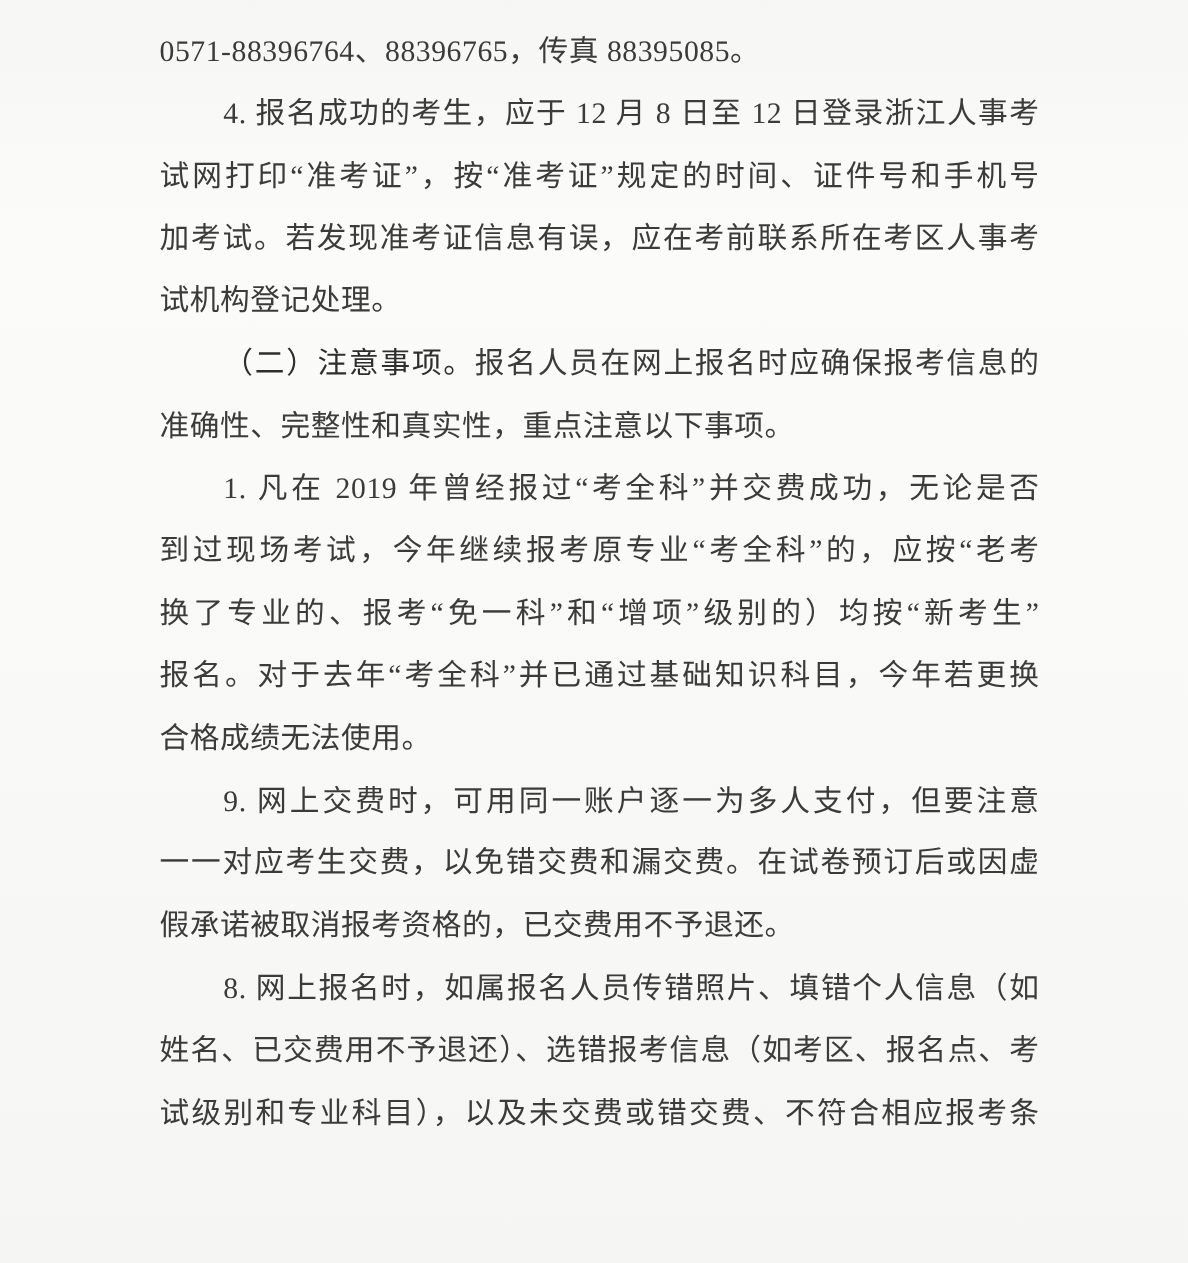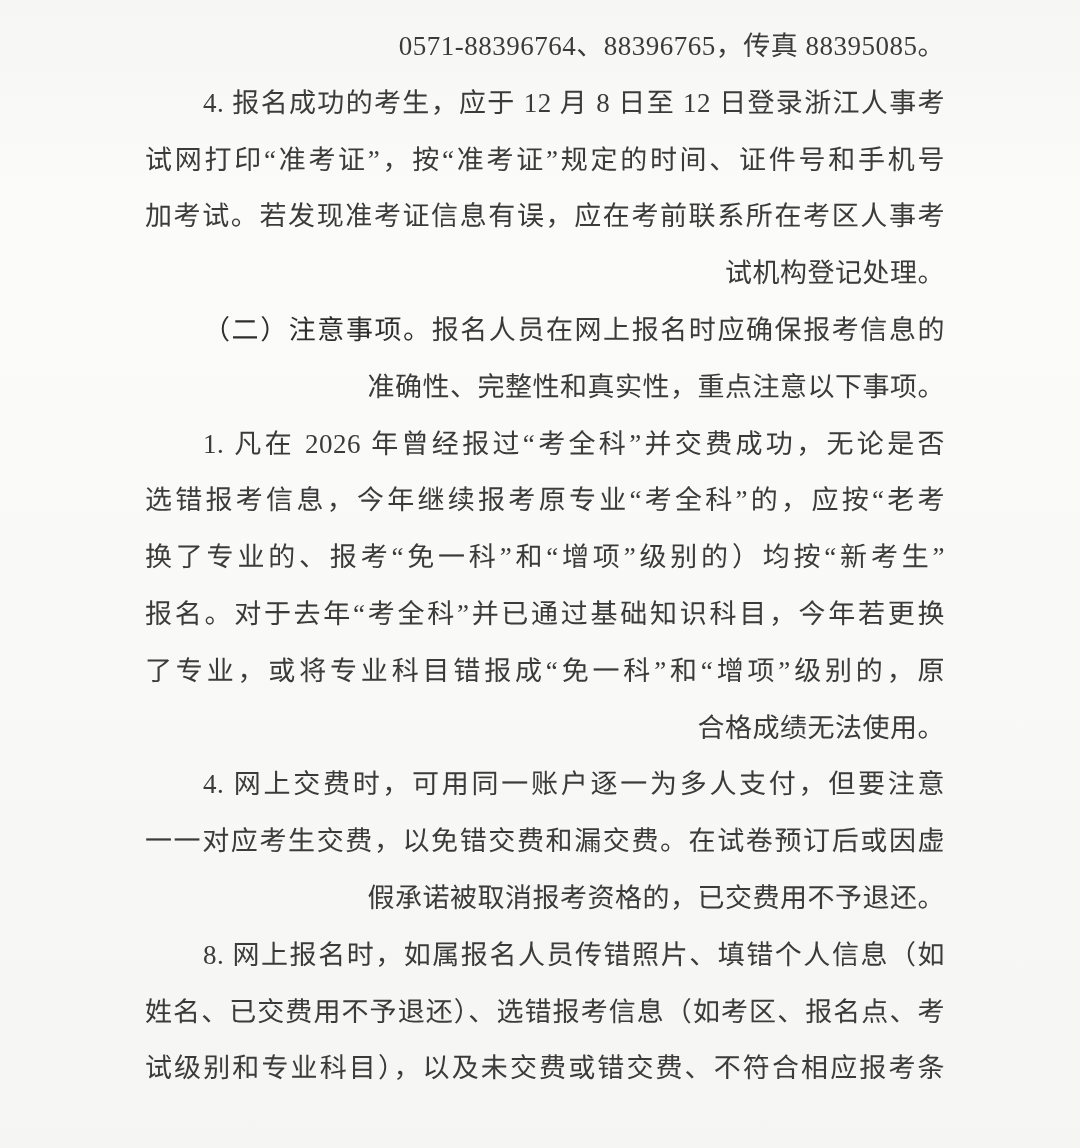--- a/index.html
+++ b/index.html
@@ -24,21 +24,21 @@
     left: 145px;
     top: 18px;
     width: 800px;
     color: #3b3b3b;
     font-size: 27px;
     line-height: 56.8px;
   }
   .line {
     height: 56.8px;
     overflow: hidden;
-    text-align: right;
+    text-align: left;
     letter-spacing: 0.5px;
   }
   .line.full {
     text-align: justify;
     text-align-last: justify;
     -moz-text-align-last: justify;
     text-justify: inter-character;
   }
   .line.indent {
     text-indent: 58px;
@@ -53,26 +53,25 @@
 
 <div class="page">
   <div class="doc" id="doc" style="color: rgb(59, 59, 59);">
       <div class="line"><span class="seg">0571-88396764、88396765，传真 88395085。</span></div>
       <div class="line full indent"><span class="seg">4. 报名成功的考生，应于 12 月 8 日至 12 日登录浙江人事考</span></div>
       <div class="line full"><span class="seg">试网打印“准考证”，按“准考证”规定的时间、证件号和手机号</span></div>
       <div class="line full"><span class="seg">加考试。若发现准考证信息有误，应在考前联系所在考区人事考</span></div>
       <div class="line"><span class="seg">试机构登记处理。</span></div>
       <div class="line full indent"><span class="seg-bold">（二）注意事项。</span><span class="seg">报名人员在网上报名时应确保报考信息的</span></div>
       <div class="line"><span class="seg">准确性、完整性和真实性，重点注意以下事项。</span></div>
-      <div class="line full indent"><span class="seg">1. 凡在 2026 年曾经报过“考全科”并交费成功，无论是否</span></div>
-      <div class="line full"><span class="seg">选错报考信息，今年继续报考原专业“考全科”的，应按“老考</span></div>
+      <div class="line full indent"><span class="seg">1. 凡在 2019 年曾经报过“考全科”并交费成功，无论是否</span></div>
+      <div class="line full"><span class="seg">到过现场考试，今年继续报考原专业“考全科”的，应按“老考</span></div>
       <div class="line full"><span class="seg">换了专业的、报考“免一科”和“增项”级别的）均按“新考生”</span></div>
       <div class="line full"><span class="seg">报名。对于去年“考全科”并已通过基础知识科目，今年若更换</span></div>
-      <div class="line full"><span class="seg">了专业，或将专业科目错报成“免一科”和“增项”级别的，原</span></div>
       <div class="line"><span class="seg">合格成绩无法使用。</span></div>
-      <div class="line full indent"><span class="seg">4. 网上交费时，可用同一账户逐一为多人支付，但要注意</span></div>
+      <div class="line full indent"><span class="seg">9. 网上交费时，可用同一账户逐一为多人支付，但要注意</span></div>
       <div class="line full"><span class="seg">一一对应考生交费，以免错交费和漏交费。在试卷预订后或因虚</span></div>
       <div class="line"><span class="seg">假承诺被取消报考资格的，已交费用不予退还。</span></div>
       <div class="line full indent"><span class="seg">8. 网上报名时，如属报名人员传错照片、填错个人信息（如</span></div>
       <div class="line full"><span class="seg">姓名、已交费用不予退还）、选错报考信息（如考区、报名点、考</span></div>
       <div class="line full"><span class="seg">试级别和专业科目），以及未交费或错交费、不符合相应报考条</span></div>
     </div>
 </div>
 
 </body></html>

